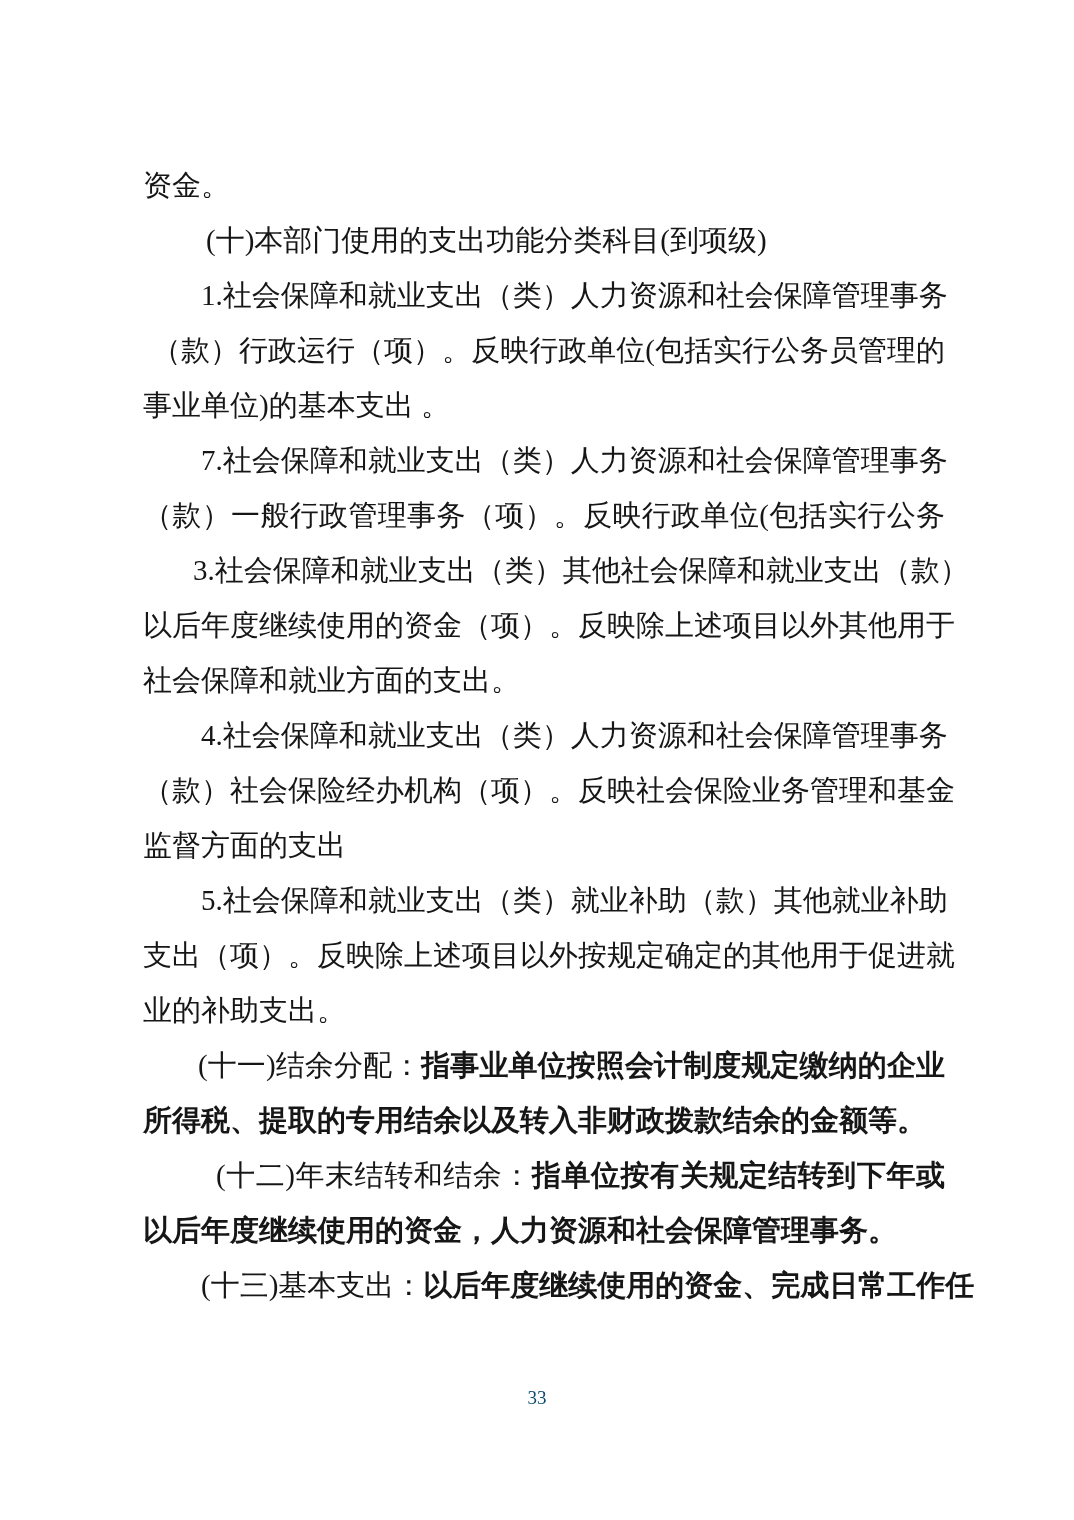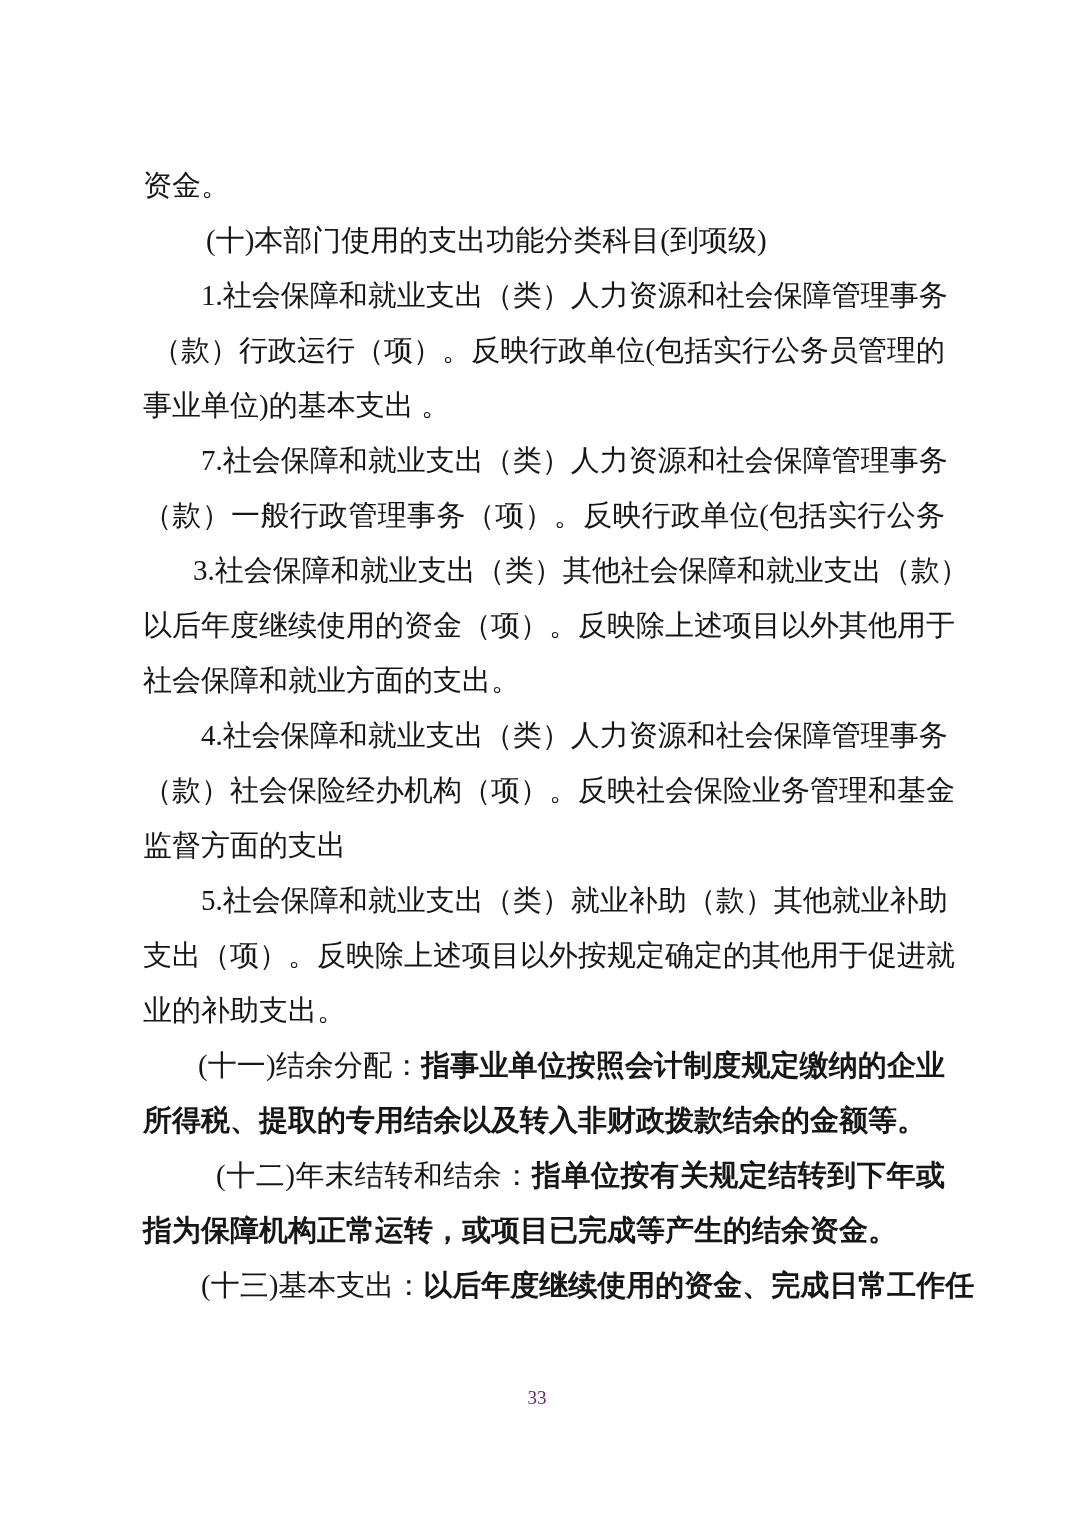--- a/index.html
+++ b/index.html
@@ -38,21 +38,21 @@
   .seg { font-weight: normal; }
   .seg.bold { font-weight: bold; }
   .page-number {
     position: absolute;
     top: 1386px;
     left: 0;
     width: 100%;
     text-align: center;
     font-size: 19px;
     line-height: 24px;
-    color: #701a75;
+    color: #0c4a6e;
   }
 </style>
 </head>
 <body>
 
 <div class="page">
   <div class="content">
       <div class="line" style="padding-left: 0px;"><span class="seg">资金。</span></div>
       <div class="line" style="padding-left: 63px;"><span class="seg">(十)本部门使用的支出功能分类科目(到项级)</span></div>
       <div class="line just" style="padding-left: 58px;"><span class="seg">1.社会保障和就业支出（类）人力资源和社会保障管理事务</span></div>
@@ -65,17 +65,17 @@
       <div class="line" style="padding-left: 0px;"><span class="seg">社会保障和就业方面的支出。</span></div>
       <div class="line just" style="padding-left: 58px;"><span class="seg">4.社会保障和就业支出（类）人力资源和社会保障管理事务</span></div>
       <div class="line just" style="padding-left: 0px;"><span class="seg">（款）社会保险经办机构（项）。反映社会保险业务管理和基金</span></div>
       <div class="line" style="padding-left: 0px;"><span class="seg">监督方面的支出</span></div>
       <div class="line just" style="padding-left: 58px;"><span class="seg">5.社会保障和就业支出（类）就业补助（款）其他就业补助</span></div>
       <div class="line just" style="padding-left: 0px;"><span class="seg">支出（项）。反映除上述项目以外按规定确定的其他用于促进就</span></div>
       <div class="line" style="padding-left: 0px;"><span class="seg">业的补助支出。</span></div>
       <div class="line just" style="padding-left: 55px;"><span class="seg">(十一)结余分配：</span><span class="seg bold">指事业单位按照会计制度规定缴纳的企业</span></div>
       <div class="line" style="padding-left: 0px;"><span class="seg bold">所得税、提取的专用结余以及转入非财政拨款结余的金额等。</span></div>
       <div class="line just" style="padding-left: 73px;"><span class="seg">(十二)年末结转和结余：</span><span class="seg bold">指单位按有关规定结转到下年或</span></div>
-      <div class="line" style="padding-left: 0px;"><span class="seg bold">指为保障机构正常运转，或项目已完成等产生的结余资金。</span></div>
+      <div class="line" style="padding-left: 0px;"><span class="seg bold">以后年度继续使用的资金，人力资源和社会保障管理事务。</span></div>
       <div class="line just" style="padding-left: 58px;"><span class="seg">(十三)基本支出：</span><span class="seg bold">以后年度继续使用的资金、完成日常工作任</span></div>
     </div>
   <div class="page-number">33</div>
 </div>
 
 </body></html>

